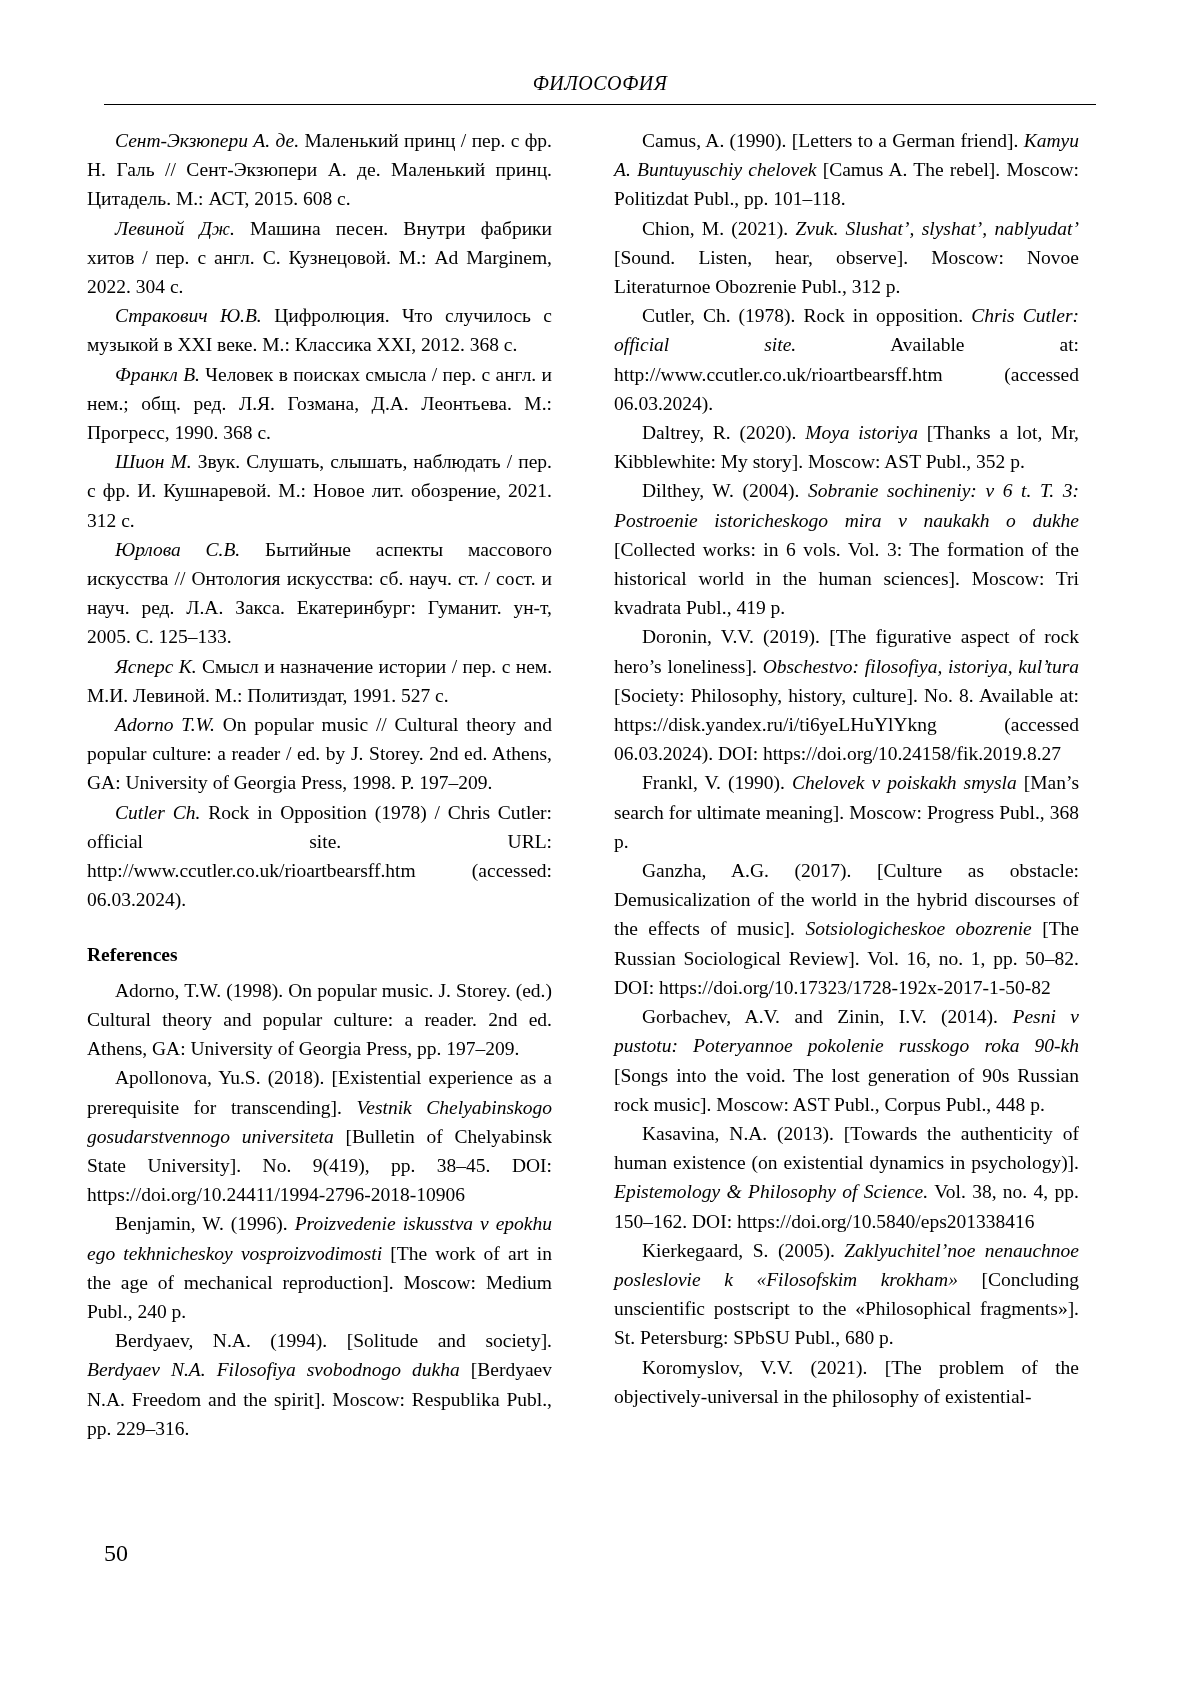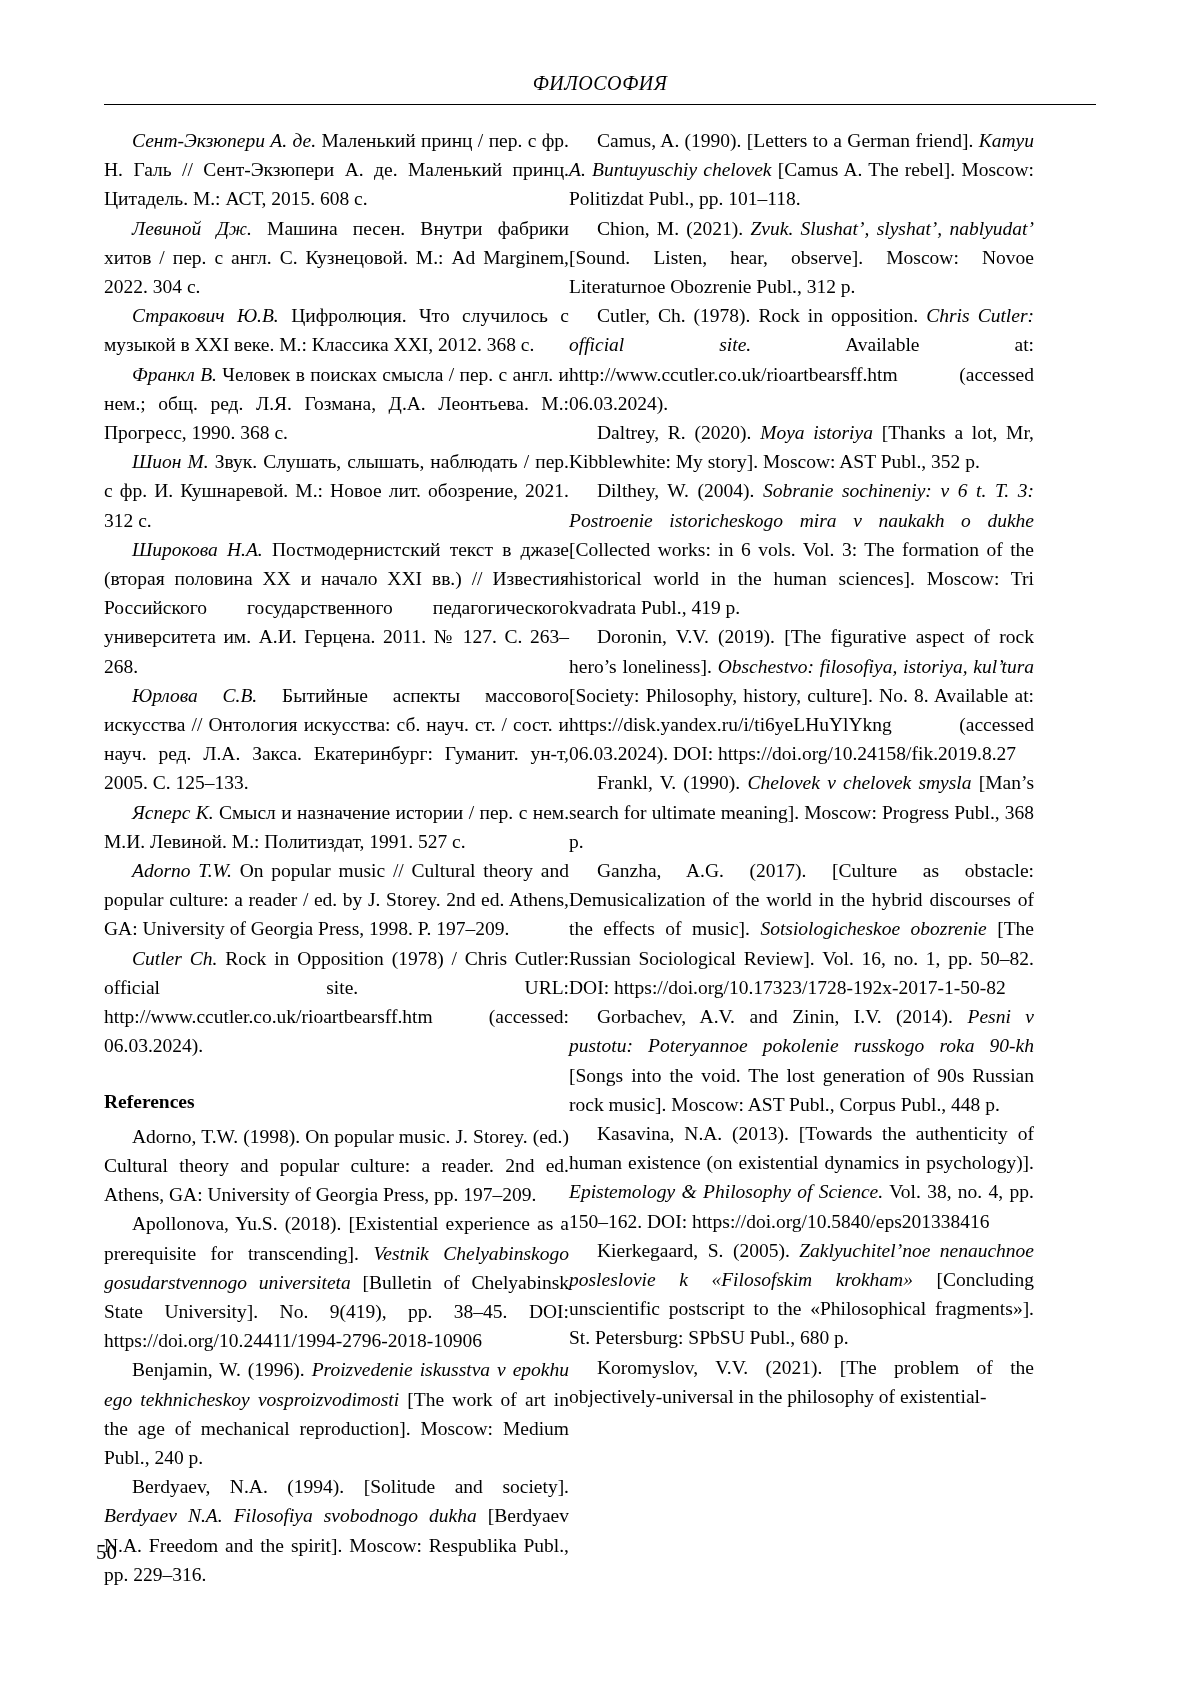--- a/index.html
+++ b/index.html
@@ -30,23 +30,24 @@
     position: absolute;
     top: 104px;
     left: 104px;
     width: 992px;
     height: 1px;
     background: #000000;
   }
   .columns {
     position: absolute;
     top: 126px;
-    left: 104px;
+    left: 87px;
     width: 992px;
     display: flex;
+    gap: 62px;
   }
   .col {
     width: 465px;
   }
   p {
     margin: 0;
     font-size: 19.5px;
     line-height: 29.2px;
     text-align: justify;
     text-indent: 28px;
@@ -54,43 +55,42 @@
   }
   .it { font-style: italic; }
   .section-title {
     margin: 26px 0 6px 0;
     font-size: 19.5px;
     font-weight: bold;
     text-indent: 0;
   }
   .folio {
     position: absolute;
-    left: 96px;
+    left: 104px;
     top: 1540px;
-    font-size: 21px;
+    font-size: 24px;
   }
 </style>
 </head>
 <body>
 
 <div class="page">
 
   <div class="header">ФИЛОСОФИЯ</div>
   <div class="header-rule"></div>
 
   <div class="columns">
 
     <div class="col">
       <div>
         <p><span class="it">Сент-Экзюпери А. де.</span> Маленький принц / пер. с фр. Н. Галь // Сент-Экзюпери А. де. Маленький принц. Цитадель. М.: АСТ, 2015. 608 с.</p>
         <p><span class="it">Левиной Дж.</span> Машина песен. Внутри фабрики хитов / пер. с англ. С. Кузнецовой. М.: Ad Marginem, 2022. 304 с.</p>
         <p><span class="it">Стракович Ю.В.</span> Цифролюция. Что случилось с музыкой в XXI веке. М.: Классика XXI, 2012. 368 с.</p>
         <p><span class="it">Франкл В.</span> Человек в поисках смысла / пер. с англ. и нем.; общ. ред. Л.Я. Гозмана, Д.А. Леонтьева. М.: Прогресс, 1990. 368 с.</p>
         <p><span class="it">Шион М.</span> Звук. Слушать, слышать, наблюдать / пер. с фр. И. Кушнаревой. М.: Новое лит. обозрение, 2021. 312 с.</p>
-        <p><span class="it">Широкова Н.А.</span> Постмодернистский текст в джазе (вторая половина XX и начало XXI вв.) // Известия Российского государственного педагогического университета им. А.И. Герцена. 2011. № 127. С. 263–268.</p>
         <p><span class="it">Юрлова С.В.</span> Бытийные аспекты массового искусства // Онтология искусства: сб. науч. ст. / сост. и науч. ред. Л.А. Закса. Екатеринбург: Гуманит. ун-т, 2005. С. 125–133.</p>
         <p><span class="it">Ясперс К.</span> Смысл и назначение истории / пер. с нем. М.И. Левиной. М.: Политиздат, 1991. 527 с.</p>
         <p><span class="it">Adorno T.W.</span> On popular music // Cultural theory and popular culture: a reader / ed. by J. Storey. 2nd ed. Athens, GA: University of Georgia Press, 1998. P. 197–209.</p>
         <p><span class="it">Cutler Ch.</span> Rock in Opposition (1978) / Chris Cutler: official site. URL: http://www.ccutler.co.uk/rioartbearsff.htm (accessed: 06.03.2024).</p>
       </div>
 
       <p class="section-title">References</p>
 
       <div>
         <p>Adorno, T.W. (1998). On popular music. J. Storey. (ed.) Cultural theory and popular culture: a reader. 2nd ed. Athens, GA: University of Georgia Press, pp. 197–209.</p>
@@ -101,21 +101,21 @@
     </div>
 
     <div class="col">
       <div>
         <p>Camus, A. (1990). [Letters to a German friend]. <span class="it">Kamyu A. Buntuyuschiy chelovek</span> [Camus A. The rebel]. Moscow: Politizdat Publ., pp. 101–118.</p>
         <p>Chion, M. (2021). <span class="it">Zvuk. Slushat’, slyshat’, nablyudat’</span> [Sound. Listen, hear, observe]. Moscow: Novoe Literaturnoe Obozrenie Publ., 312 p.</p>
         <p>Cutler, Ch. (1978). Rock in opposition. <span class="it">Chris Cutler: official site.</span> Available at: http://www.ccutler.co.uk/rioartbearsff.htm (accessed 06.03.2024).</p>
         <p>Daltrey, R. (2020). <span class="it">Moya istoriya</span> [Thanks a lot, Mr, Kibblewhite: My story]. Moscow: AST Publ., 352 p.</p>
         <p>Dilthey, W. (2004). <span class="it">Sobranie sochineniy: v 6 t. T. 3: Postroenie istoricheskogo mira v naukakh o dukhe</span> [Collected works: in 6 vols. Vol. 3: The formation of the historical world in the human sciences]. Moscow: Tri kvadrata Publ., 419 p.</p>
         <p>Doronin, V.V. (2019). [The figurative aspect of rock hero’s loneliness]. <span class="it">Obschestvo: filosofiya, istoriya, kul’tura</span> [Society: Philosophy, history, culture]. No. 8. Available at: https://disk.yandex.ru/i/ti6yeLHuYlYkng (accessed 06.03.2024). DOI: https://doi.org/10.24158/fik.2019.8.27</p>
-        <p>Frankl, V. (1990). <span class="it">Chelovek v chelovek smysla</span> [Man’s search for ultimate meaning]. Moscow: Progress Publ., 368 p.</p>
+        <p>Frankl, V. (1990). <span class="it">Chelovek v poiskakh smysla</span> [Man’s search for ultimate meaning]. Moscow: Progress Publ., 368 p.</p>
         <p>Ganzha, A.G. (2017). [Culture as obstacle: Demusicalization of the world in the hybrid discourses of the effects of music]. <span class="it">Sotsiologicheskoe obozrenie</span> [The Russian Sociological Review]. Vol. 16, no. 1, pp. 50–82. DOI: https://doi.org/10.17323/1728-192x-2017-1-50-82</p>
         <p>Gorbachev, A.V. and Zinin, I.V. (2014). <span class="it">Pesni v pustotu: Poteryannoe pokolenie russkogo roka 90-kh</span> [Songs into the void. The lost generation of 90s Russian rock music]. Moscow: AST Publ., Corpus Publ., 448 p.</p>
         <p>Kasavina, N.A. (2013). [Towards the authenticity of human existence (on existential dynamics in psychology)]. <span class="it">Epistemology &amp; Philosophy of Science.</span> Vol. 38, no. 4, pp. 150–162. DOI: https://doi.org/10.5840/eps201338416</p>
         <p>Kierkegaard, S. (2005). <span class="it">Zaklyuchitel’noe nenauchnoe posleslovie k «Filosofskim krokham»</span> [Concluding unscientific postscript to the «Philosophical fragments»]. St. Petersburg: SPbSU Publ., 680 p.</p>
         <p>Koromyslov, V.V. (2021). [The problem of the objectively-universal in the philosophy of existential-</p>
       </div>
     </div>
 
   </div>
 

